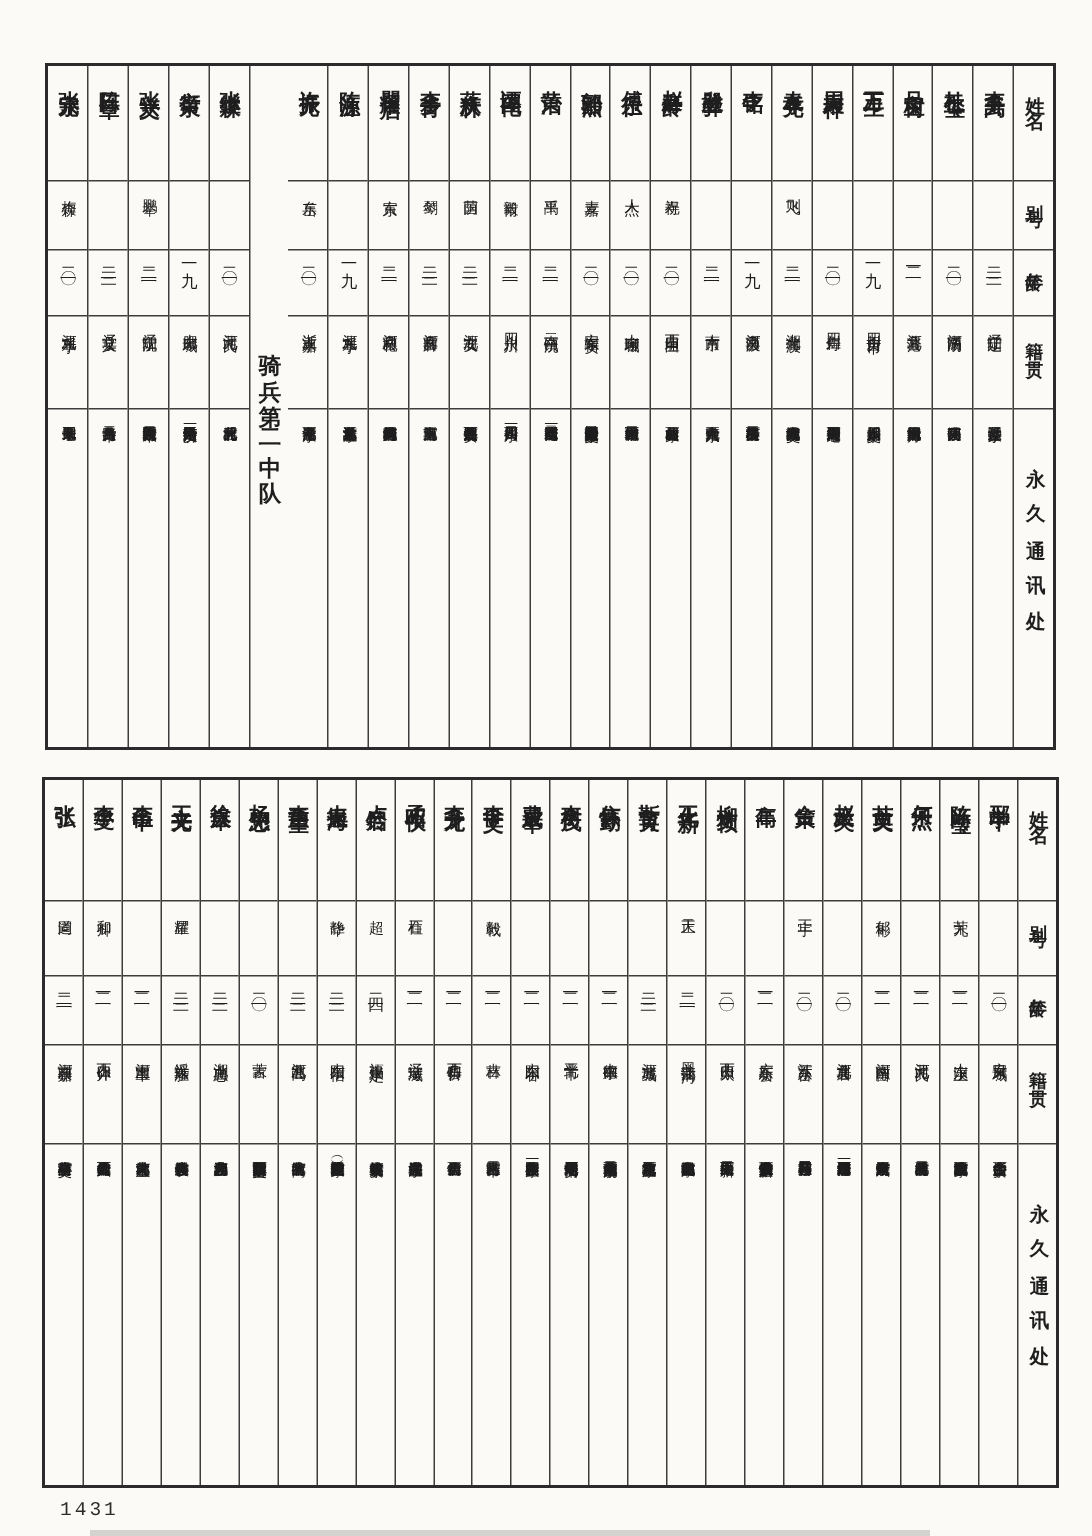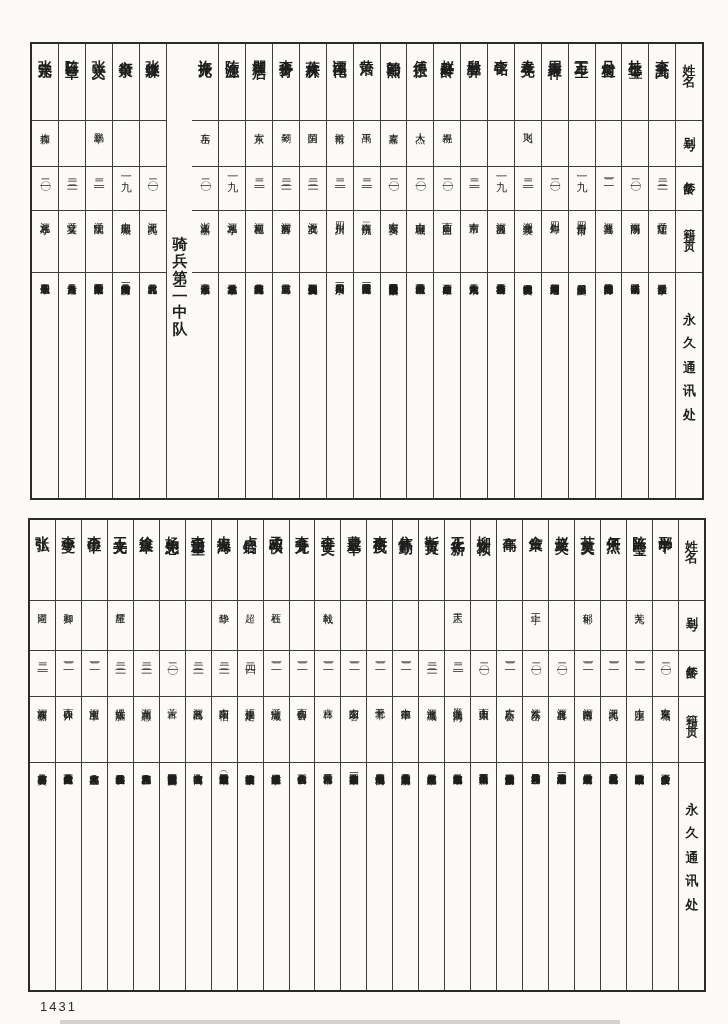--- a/index.html
+++ b/index.html
@@ -37,21 +37,21 @@
   .header-col .c-name .vtext{font-size:13px;letter-spacing:10px;padding-top:10px;}
   .header-col .c-alias .vtext{font-size:12px;letter-spacing:4px;padding-top:6px;}
   .header-col .c-age .vtext{font-size:12px;letter-spacing:2px;padding-top:4px;}
   .header-col .c-origin .vtext{font-size:12px;letter-spacing:12px;padding-top:8px;}
   .header-col .c-addr .vtext{font-size:13px;letter-spacing:24px;padding-top:28px;}
   
   .divider-col{flex:1 1 0;display:flex;justify-content:center;box-sizing:border-box;}
   .divider-col .vtext{font-size:15px;font-weight:bold;letter-spacing:17px;padding-top:180px;}
   .page-number{
     position:absolute;left:40px;bottom:10px;font-size:13px;color:#2c2c2c;
-    font-family:Liberation Sans, sans-serif;letter-spacing:2px;
+    font-family:Liberation Mono, monospace;letter-spacing:2px;
   }
   .scan-smudge{position:absolute;bottom:0;left:60px;width:560px;height:4px;background:#b5b3ae;opacity:.55;}
 </style>
 </head>
 <body>
 
 <div class="page">
   <div class="grid" id="table-0">
       <div class="col header-col">
         <div class="cell c-name">

